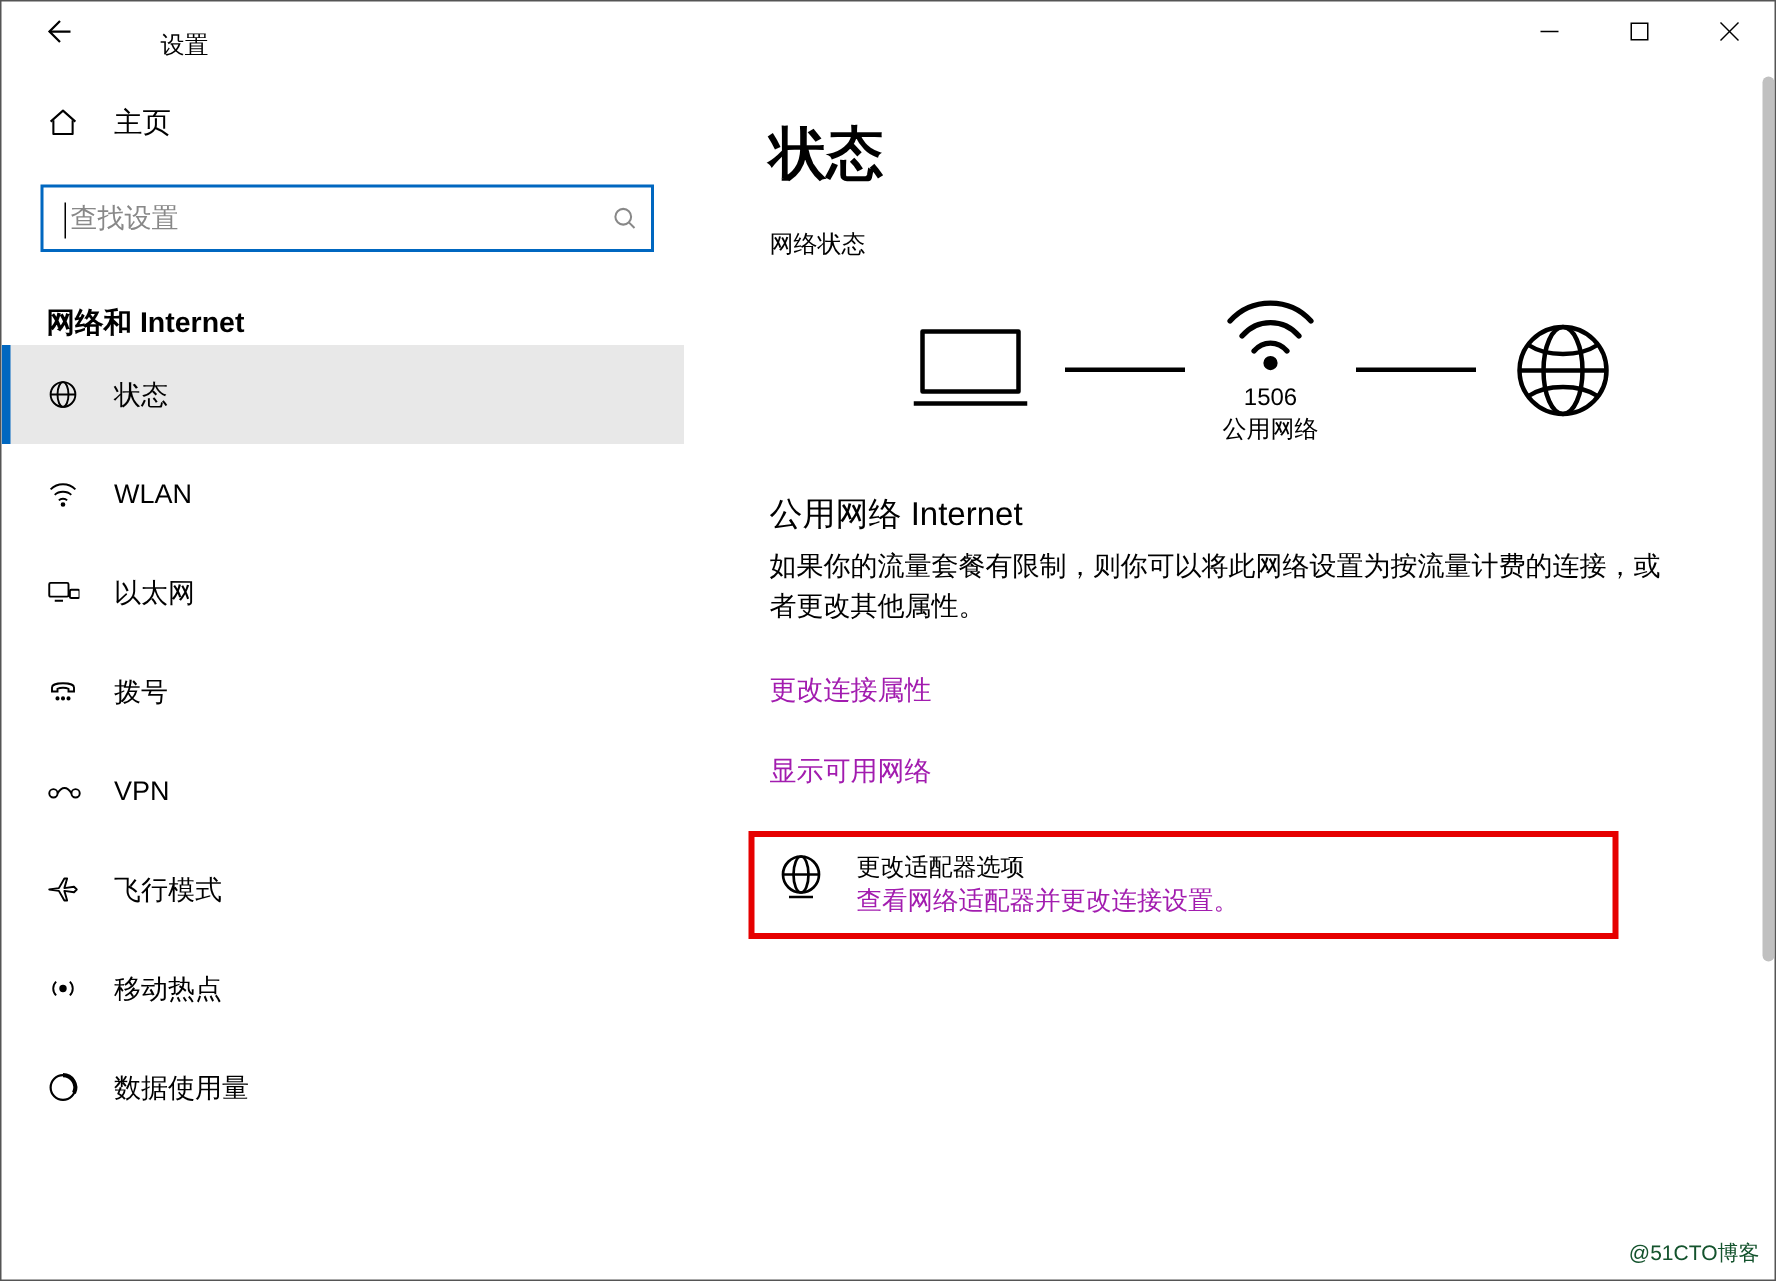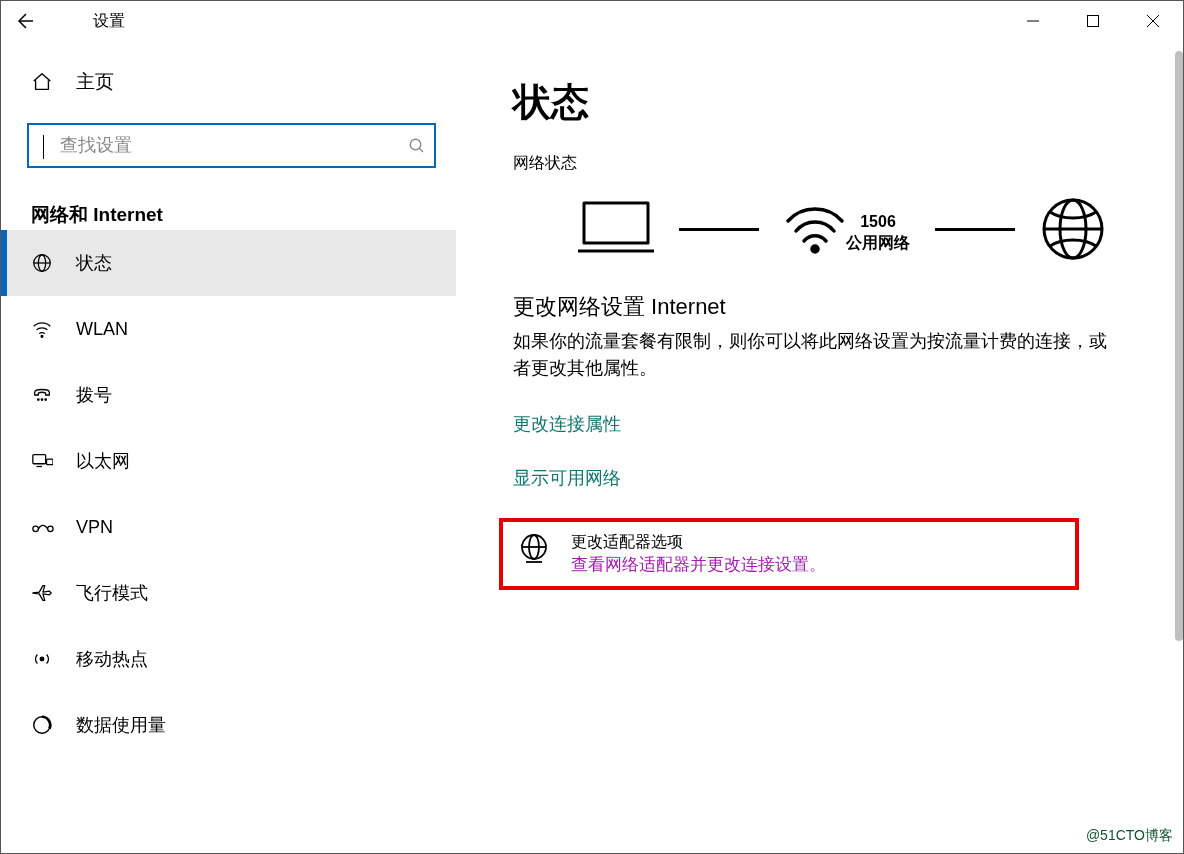--- a/index.html
+++ b/index.html
@@ -11,23 +11,24 @@
     height:854px;
     overflow:hidden;
     position:relative;
     box-sizing:border-box;
     border:1px solid #555;
   }
   *{box-sizing:border-box;}
   
   .titlebar{
     display:flex;
-    align-items:center;
+    align-items:flex-end;
     height:40px;
     position:relative;
+    padding-left:14px;
   }
   .back-btn{
     width:48px;height:40px;display:flex;align-items:center;justify-content:center;
     cursor:pointer;
   }
   .title-text{
     font-size:16px;
     margin-left:44px;
   }
   .win-controls{
@@ -52,21 +53,21 @@
     cursor:pointer;
   }
   .home-row .icon-wrap{width:45px;display:flex;justify-content:flex-start;}
   .search-wrap{
     margin:10px 20px 0 26px;
   }
   .search-box{
     border:2px solid #0067c0;
     height:45px;
     display:flex;align-items:center;
-    padding:0 8px 0 29px;
+    padding:0 8px 0 16px;
     position:relative;
   }
   .search-input{
     border:none;outline:none;font-size:18px;flex:1;background:transparent;
   }
   .search-input::placeholder{color:#888;}
   .search-icon{color:#777;}
   .cursor-bar{
     position:absolute;left:14px;top:10px;height:24px;width:1px;background:#000;
   }
@@ -102,34 +103,34 @@
     font-size:38px;font-weight:600;margin:16px 0 0 0;
   }
   .h2{
     font-size:16px;font-weight:400;margin:25px 0 0 0;
   }
   .diagram{
     margin:22px 0 0 0;
     display:flex;align-items:center;justify-content:center;
     gap:0;
   }
-  .computer-svg, .wifi-block, .globe-svg{display:flex;align-items:center;font-weight:bold;}
+  .computer-svg, .wifi-block, .globe-svg{display:flex;flex-direction:column;align-items:center;}
   .line-connector{
     width:80px;height:0;border-top:3px solid #000;margin:0 25px;
   }
   .wifi-block{align-items:center;}
   .wifi-labels{text-align:center;font-size:16px;line-height:1.3;margin-top:8px;}
   .h3{
     font-size:22px;font-weight:400;margin:30px 0 2px 0;
   }
   .body-text{
     font-size:18px;line-height:1.5;max-width:600px;margin-top:6px;
   }
   .link{
-    color:#0f766e;font-size:18px;display:inline-block;margin-top:30px;cursor:pointer;
+    color:#a21caf;font-size:18px;display:inline-block;margin-top:30px;cursor:pointer;
   }
   .h4{
     font-size:24px;font-weight:400;margin:60px 0 0 0;
   }
   .adapter-box{
     border:4px solid #e60000;
     margin:28px 0 0 -14px;
     padding:10px 14px;
     display:flex;align-items:flex-start;gap:20px;
     width:580px;
@@ -226,38 +227,38 @@
           <path d="M9 17 C10.5 15.5 13.5 15.5 15 17"></path>
           <circle cx="12" cy="20" r="1" fill="#000"></circle>
       </svg>
     </span>
     <span>WLAN</span>
   </div>
 
   <div class="nav-item">
     <span class="icon-wrap">
       <svg width="22" height="22" viewBox="0 0 24 24" fill="none" stroke="#000" stroke-width="1.4">
+        <rect x="2" y="5" width="14" height="10" rx="1"></rect>
+          <rect x="17" y="10" width="7" height="6" rx="1"></rect>
+          <line x1="6" y1="18" x2="12" y2="18"></line>
+      </svg>
+    </span>
+    <span>以太网</span>
+  </div>
+
+  <div class="nav-item">
+    <span class="icon-wrap">
+      <svg width="22" height="22" viewBox="0 0 24 24" fill="none" stroke="#000" stroke-width="1.4">
         <path d="M4 9 C4 5 20 5 20 9 L20 12 L16 12 L16 10 C14 9 10 9 8 10 L8 12 L4 12 Z"></path>
         <circle cx="8" cy="17" r="0.8" fill="#000"></circle>
           <circle cx="12" cy="17" r="0.8" fill="#000"></circle>
           <circle cx="16" cy="17" r="0.8" fill="#000"></circle>
       </svg>
     </span>
     <span>拨号</span>
-  </div>
-
-  <div class="nav-item">
-    <span class="icon-wrap">
-      <svg width="22" height="22" viewBox="0 0 24 24" fill="none" stroke="#000" stroke-width="1.4">
-        <rect x="2" y="5" width="14" height="10" rx="1"></rect>
-          <rect x="17" y="10" width="7" height="6" rx="1"></rect>
-          <line x1="6" y1="18" x2="12" y2="18"></line>
-      </svg>
-    </span>
-    <span>以太网</span>
   </div>
 
   <div class="nav-item">
     <span class="icon-wrap">
       <svg width="24" height="22" viewBox="0 0 26 22" fill="none" stroke="#000" stroke-width="1.4">
         <circle cx="5" cy="13" r="3"></circle>
           <circle cx="21" cy="13" r="3"></circle>
           <path d="M8 13 C11 8 15 8 18 13"></path>
       </svg>
     </span>
@@ -324,21 +325,21 @@
       <svg width="66" height="66" viewBox="0 0 66 66" fill="none" stroke="#000" stroke-width="3">
         <circle cx="33" cy="33" r="29"></circle>
         <ellipse cx="33" cy="33" rx="13" ry="29"></ellipse>
         <line x1="4" y1="33" x2="62" y2="33"></line>
         <path d="M10 16 C22 24 44 24 56 16"></path>
         <path d="M10 50 C22 42 44 42 56 50"></path>
       </svg>
     </div>
   </div>
 
-  <div class="h3">更改网络设置 Internet</div>
+  <div class="h3">公用网络 Internet</div>
   <div class="body-text">如果你的流量套餐有限制，则你可以将此网络设置为按流量计费的连接，或者更改其他属性。</div>
 
   <a class="link">更改连接属性</a><br>
   <a class="link">显示可用网络</a>
 
 
   <div class="adapter-box">
     <svg width="34" height="34" viewBox="0 0 34 34" fill="none" stroke="#000" stroke-width="1.8">
       <circle cx="17" cy="15" r="12"></circle>
       <ellipse cx="17" cy="15" rx="5" ry="12"></ellipse>

